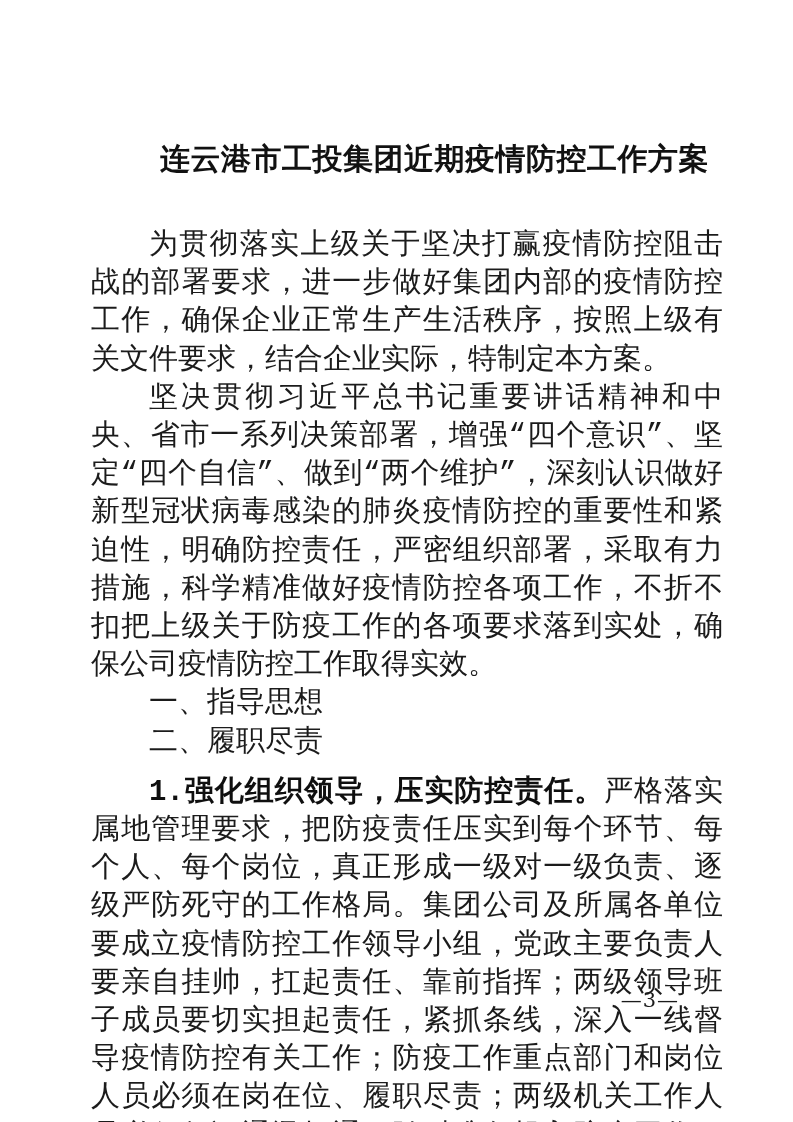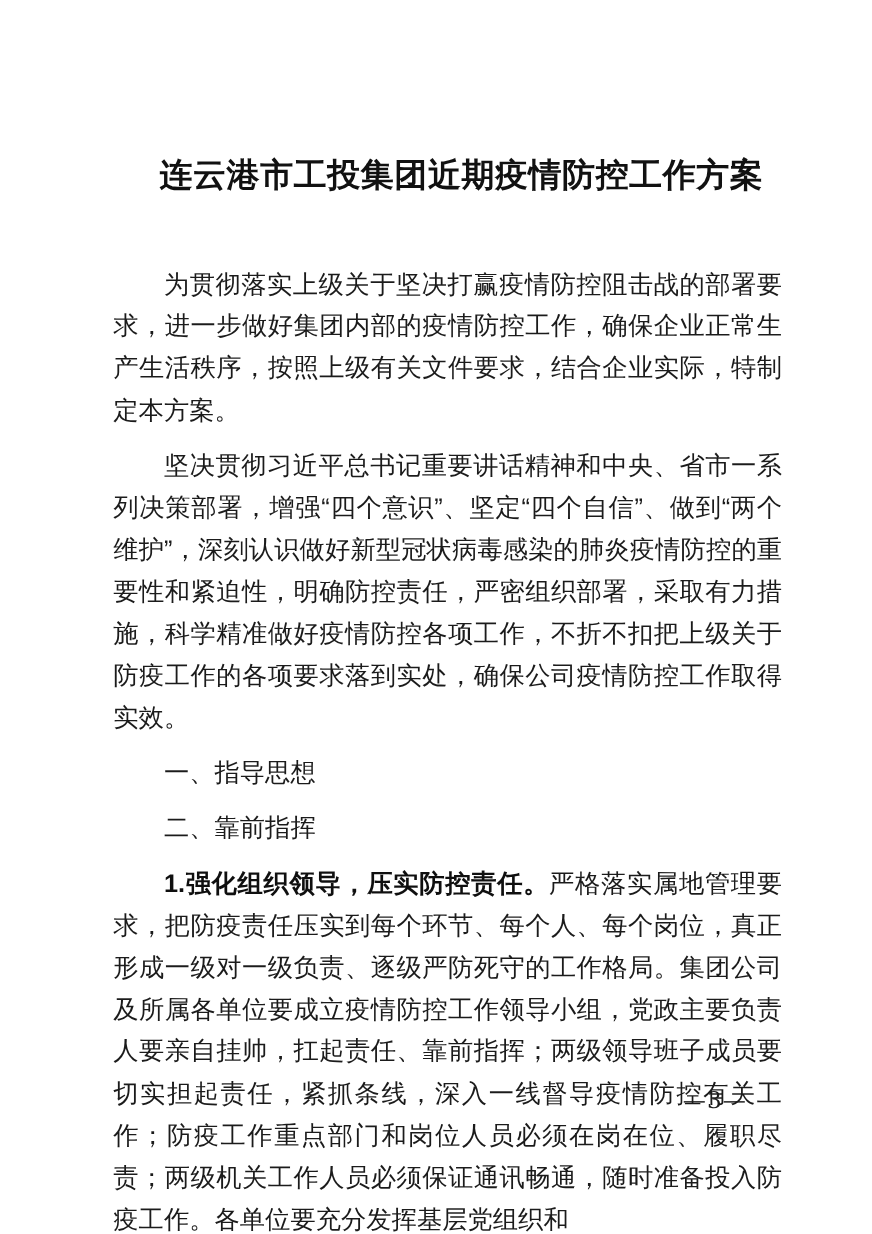--- a/index.html
+++ b/index.html
@@ -11,43 +11,44 @@
     position: relative;
     width: 793px;
     height: 1122px;
     background: #ffffff;
     overflow: hidden;
     font-family: "Liberation Sans", "DejaVu Sans", sans-serif;
     color: #1b1b1b;
   }
   .doc-title {
     position: absolute;
-    left: 145px;
+    left: 160px;
     top: 139px;
     margin: 0;
     font-size: 30px;
     font-weight: 700;
     letter-spacing: 0.5px;
     color: #111111;
     white-space: nowrap;
   }
   .content {
     position: absolute;
     left: 91px;
     top: 227px;
     width: 632px;
   }
   .para {
-    margin: 12px;
-    font-size: 23px;
+    margin: 0;
+    font-size: 29px;
     line-height: 38.2px;
     text-align: justify;
     text-justify: inter-ideograph;
     text-indent: 2em;
     word-break: break-all;
+    font-family: Liberation Mono, monospace;
   }
   .para.measure {
     margin-top: 12px;
   }
   .bold-lead {
     font-weight: 700;
     color: #0f0f0f;
   }
   .page-number {
     position: absolute;
@@ -67,21 +68,21 @@
   <h1 class="doc-title">连云港市工投集团近期疫情防控工作方案</h1>
 
   <div class="content">
 
     <p class="para">为贯彻落实上级关于坚决打赢疫情防控阻击战的部署要求，进一步做好集团内部的疫情防控工作，确保企业正常生产生活秩序，按照上级有关文件要求，结合企业实际，特制定本方案。</p>
 
     <p class="para">坚决贯彻习近平总书记重要讲话精神和中央、省市一系列决策部署，增强“四个意识”、坚定“四个自信”、做到“两个维护”，深刻认识做好新型冠状病毒感染的肺炎疫情防控的重要性和紧迫性，明确防控责任，严密组织部署，采取有力措施，科学精准做好疫情防控各项工作，不折不扣把上级关于防疫工作的各项要求落到实处，确保公司疫情防控工作取得实效。</p>
 
     <p class="para">一、指导思想</p>
 
-    <p class="para">二、靠前指挥</p>
+    <p class="para">二、履职尽责</p>
 
     <p class="para measure"><span class="bold-lead">1.强化组织领导，压实防控责任。</span><span>严格落实属地管理要求，把防疫责任压实到每个环节、每个人、每个岗位，真正形成一级对一级负责、逐级严防死守的工作格局。集团公司及所属各单位要成立疫情防控工作领导小组，党政主要负责人要亲自挂帅，扛起责任、靠前指挥；两级领导班子成员要切实担起责任，紧抓条线，深入一线督导疫情防控有关工作；防疫工作重点部门和岗位人员必须在岗在位、履职尽责；两级机关工作人员必须保证通讯畅通，随时准备投入防疫工作。各单位要充分发挥基层党组织和</span></p>
 
   </div>
 
   <div class="page-number">—3—</div>
 
 </div>
 
 </body></html>

